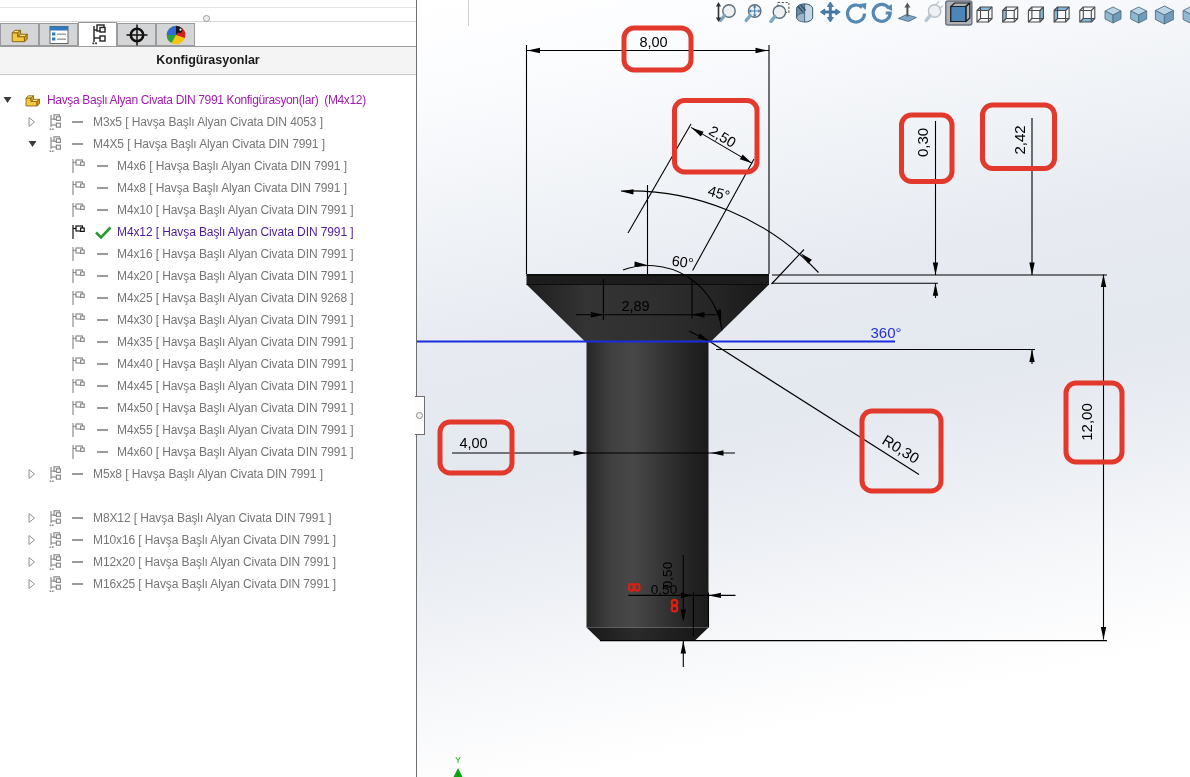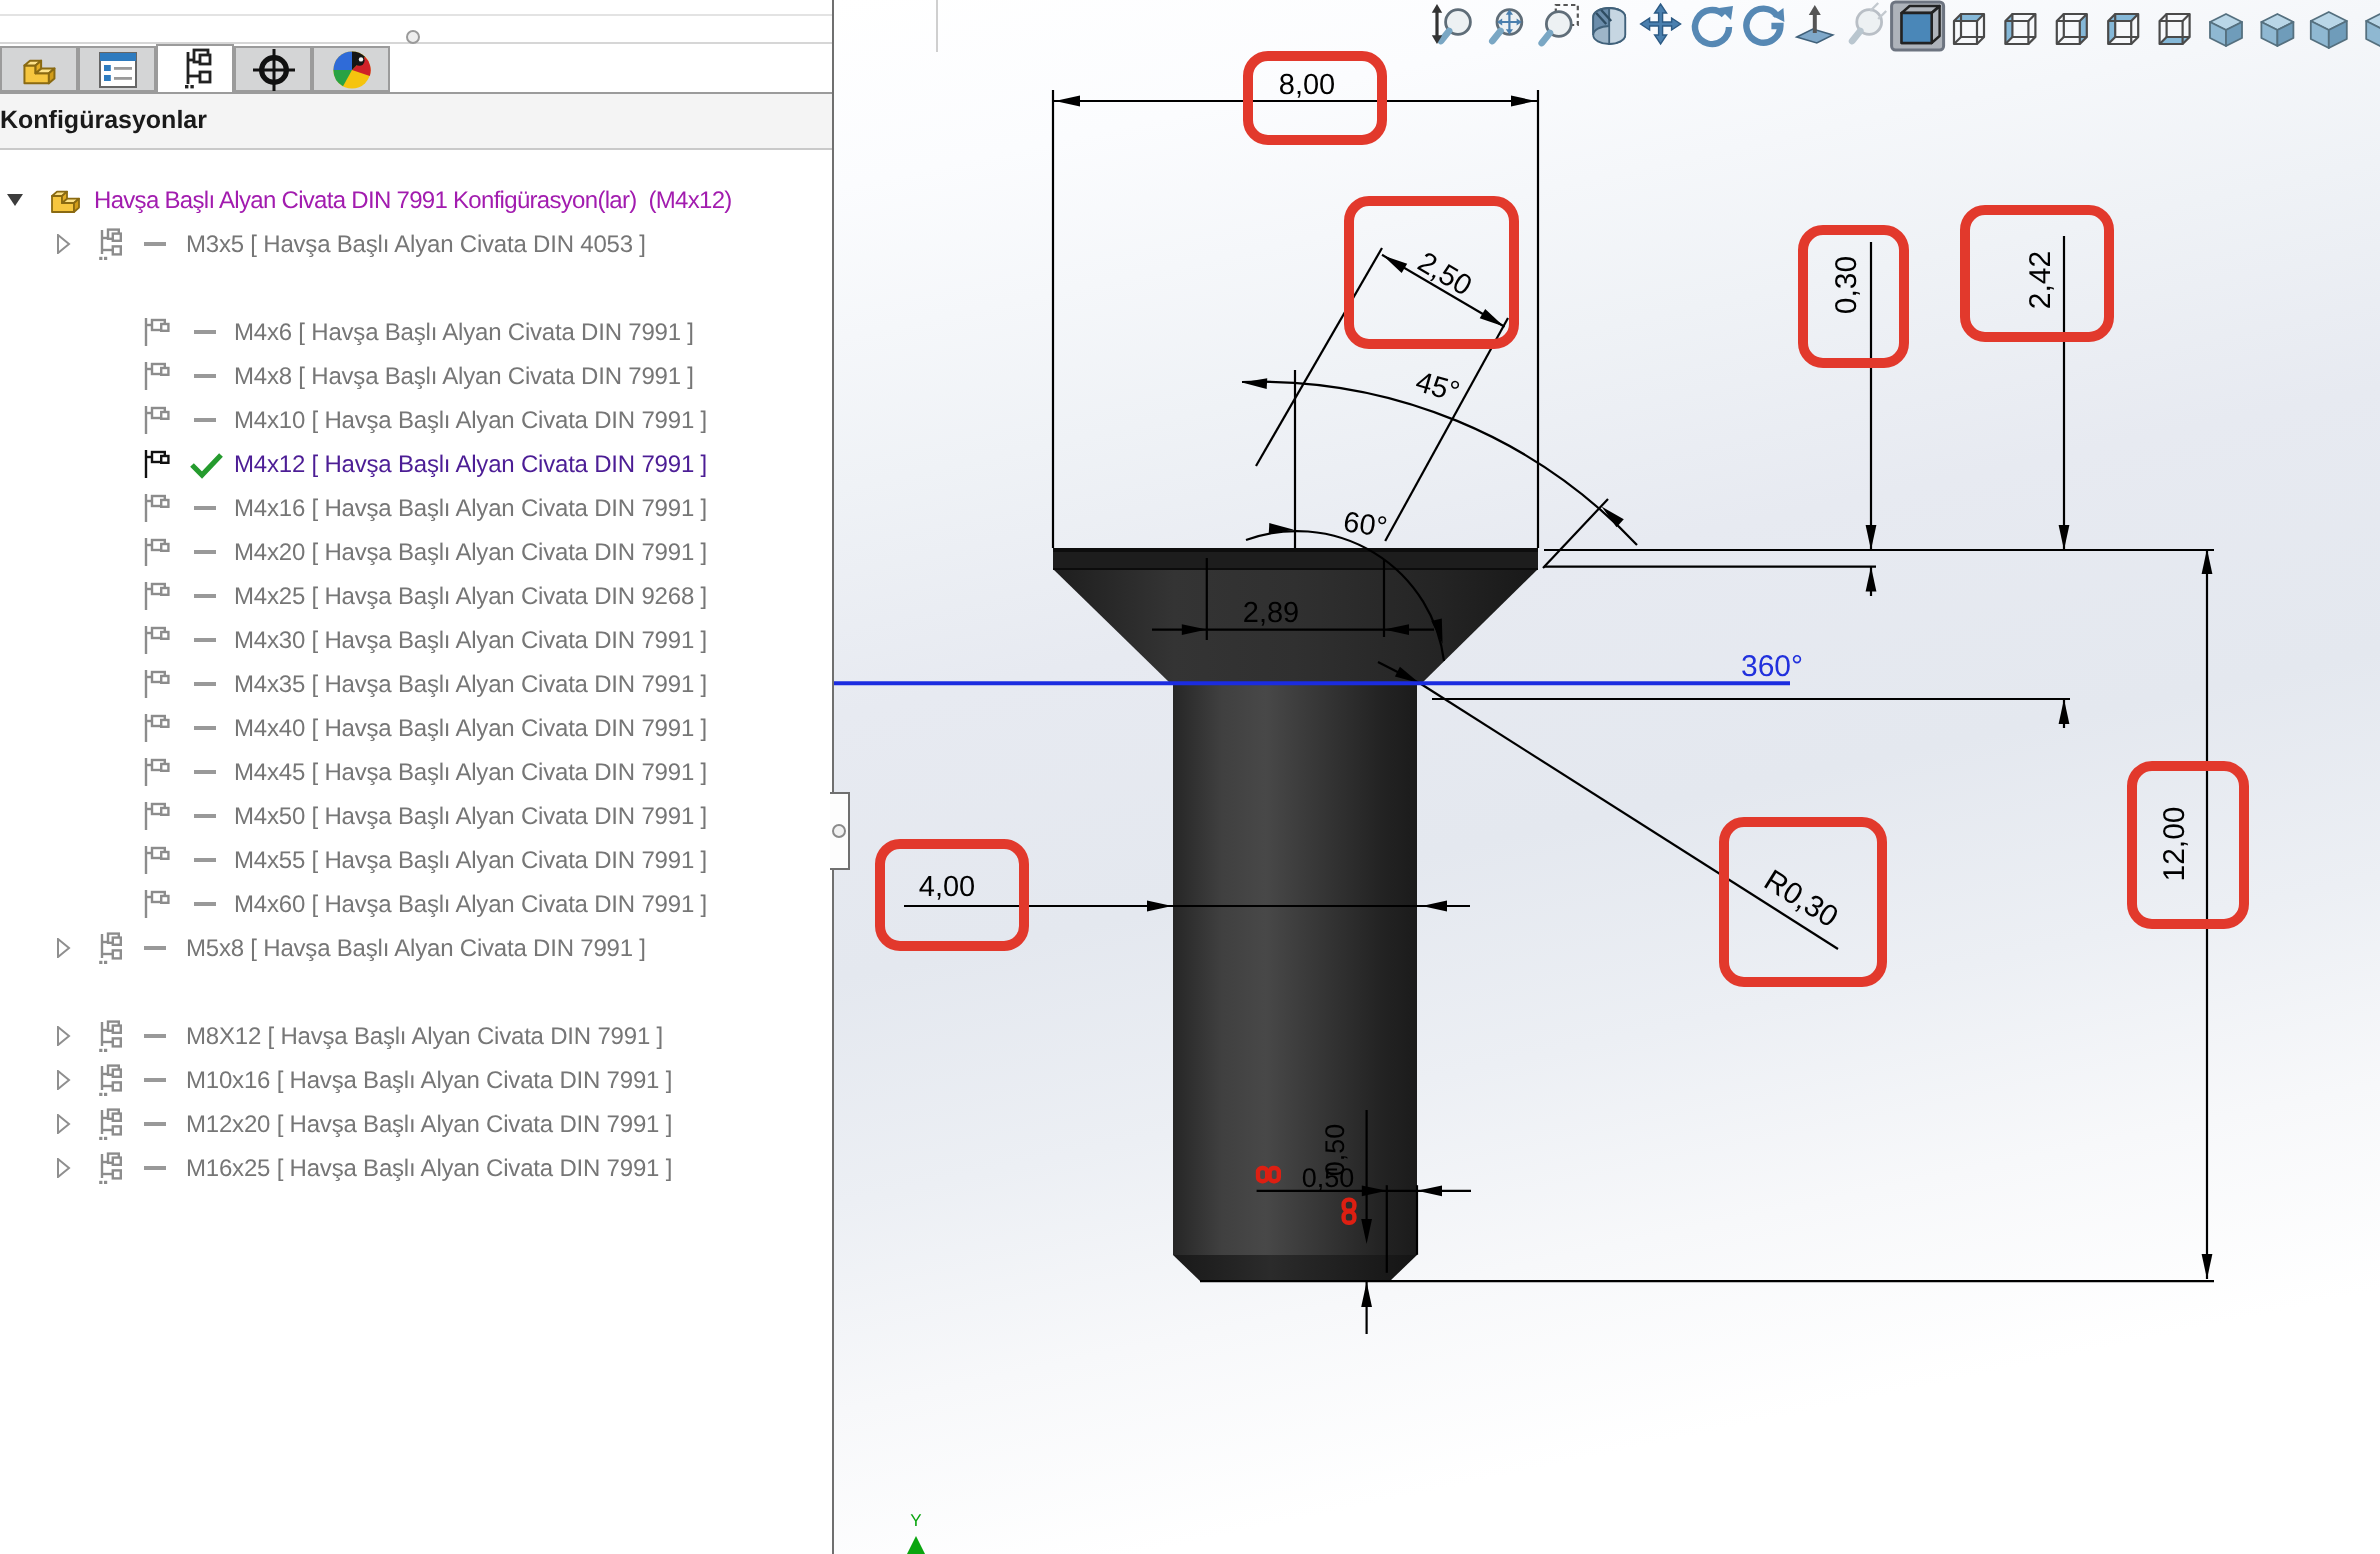--- a/index.html
+++ b/index.html
@@ -11,21 +11,21 @@
 #panel .tl1{position:absolute;left:0;top:7px;width:416px;height:1px;background:#e3e3e3;}
 #panel .tl2{position:absolute;left:0;top:21px;width:416px;height:1px;background:#d6d6d6;}
 #panel .dot{position:absolute;left:203px;top:14.5px;width:5px;height:5px;border:1.2px solid #9a9a9a;border-radius:50%;background:#eee;}
 #vsep{position:absolute;left:468px;top:0;width:1px;height:26px;background:#cfcfcf;}
 #tabs{position:absolute;left:0;top:22px;width:416px;height:26px;}
 .tab{position:absolute;top:1px;height:23px;width:39px;background:#d4d5d6;border:1px solid #9b9b9b;box-sizing:border-box;}
 .tab.act{background:#fff;top:0;height:25px;border-bottom:none;}
 .tab svg{position:absolute;left:50%;top:50%;transform:translate(-50%,-50%);}
 #tabline{position:absolute;left:0;top:46px;width:416px;height:1px;background:#9b9b9b;}
 #hdr{position:absolute;left:0;top:47px;width:416px;height:27px;background:#f4f4f4;
-  font-weight:bold;font-size:12.5px;color:#1a1a1a;text-align:left;line-height:27px;}
+  font-weight:bold;font-size:12.5px;color:#1a1a1a;text-align:center;line-height:27px;}
 #hdrline{position:absolute;left:0;top:74px;width:416px;height:1px;background:#c9c9c9;}
 #border{position:absolute;left:415.5px;top:0;width:1.6px;height:777px;background:#6f6f6f;z-index:1;}
 #grip{position:absolute;left:414.5px;top:396px;width:10px;height:38.5px;background:#fdfdfd;
   border:1.8px solid #6f6f6f;border-left:none;box-sizing:border-box;z-index:3;}
 #grip .gd{position:absolute;left:1.5px;top:14.5px;width:5px;height:5px;border:1.3px solid #8a8a8a;border-radius:50%;background:#f1f1f1;}
 .row{position:absolute;left:0;height:22px;width:416px;font-size:12px;color:#767676;white-space:nowrap;}
 .row .tx{position:absolute;top:50%;transform:translateY(-50%);letter-spacing:-0.1px;}
 .row.blk{color:#4c1d95;}
 .row svg{position:absolute;}
 .dash{position:absolute;width:11px;height:2px;background:#999;top:10px;}
@@ -357,293 +357,314 @@
           <rect x="10.4" y="9.2" width="4" height="4" fill="#fff"></rect>
         </g>
         <g fill="#8c8c8c">
           <rect x="3.6" y="14.4" width="1.6" height="1.6"></rect>
           <rect x="6" y="14.4" width="1.6" height="1.6"></rect>
         </g>
       </svg>
       <div class="dash" style="left:72px"></div>
       <span class="tx" style="left:93px">M3x5 [ Havşa Başlı Alyan Civata DIN 4053 ]</span>
     </div>
- <div class="row " style="top:155px">
-      <svg style="left:70px;top:3px" width="17" height="16" viewBox="0 0 17 16">
-        <g fill="none" stroke="#8c8c8c" stroke-width="1.2">
-          <path d="M3,1 V15"></path>
-          <path d="M3,4.5 H8"></path>
-          <rect x="6" y="2" width="6.4" height="5" fill="#fff"></rect>
-          <rect x="10.6" y="4" width="3.6" height="3.4" fill="#fff"></rect>
-        </g>
-      </svg>
-      <div class="dash" style="left:97px"></div>
-      <span class="tx" style="left:117px">M4x6 [ Havşa Başlı Alyan Civata DIN 7991 ]</span>
-    </div>
- <div class="row " style="top:177px">
-      <svg style="left:70px;top:3px" width="17" height="16" viewBox="0 0 17 16">
-        <g fill="none" stroke="#8c8c8c" stroke-width="1.2">
-          <path d="M3,1 V15"></path>
-          <path d="M3,4.5 H8"></path>
-          <rect x="6" y="2" width="6.4" height="5" fill="#fff"></rect>
-          <rect x="10.6" y="4" width="3.6" height="3.4" fill="#fff"></rect>
-        </g>
-      </svg>
-      <div class="dash" style="left:97px"></div>
-      <span class="tx" style="left:117px">M4x8 [ Havşa Başlı Alyan Civata DIN 7991 ]</span>
-    </div>
- <div class="row " style="top:199px">
-      <svg style="left:70px;top:3px" width="17" height="16" viewBox="0 0 17 16">
-        <g fill="none" stroke="#8c8c8c" stroke-width="1.2">
-          <path d="M3,1 V15"></path>
-          <path d="M3,4.5 H8"></path>
-          <rect x="6" y="2" width="6.4" height="5" fill="#fff"></rect>
-          <rect x="10.6" y="4" width="3.6" height="3.4" fill="#fff"></rect>
-        </g>
-      </svg>
-      <div class="dash" style="left:97px"></div>
-      <span class="tx" style="left:117px">M4x10 [ Havşa Başlı Alyan Civata DIN 7991 ]</span>
-    </div>
- <div class="row blk" style="top:221px">
-      <svg style="left:70px;top:3px" width="17" height="16" viewBox="0 0 17 16">
-        <g fill="none" stroke="#111" stroke-width="1.2">
-          <path d="M3,1 V15"></path>
-          <path d="M3,4.5 H8"></path>
-          <rect x="6" y="2" width="6.4" height="5" fill="#fff"></rect>
-          <rect x="10.6" y="4" width="3.6" height="3.4" fill="#fff"></rect>
-        </g>
-      </svg>
-      <svg style="left:94px;top:4px" width="19" height="15">
-        <path d="M2,7.5 L7,12.5 L16.5,2.5" fill="none" stroke="#259b2e" stroke-width="2.6"></path>
-      </svg>
-      <span class="tx" style="left:117px">M4x12 [ Havşa Başlı Alyan Civata DIN 7991 ]</span>
-    </div>
- <div class="row " style="top:243px">
-      <svg style="left:70px;top:3px" width="17" height="16" viewBox="0 0 17 16">
-        <g fill="none" stroke="#8c8c8c" stroke-width="1.2">
-          <path d="M3,1 V15"></path>
-          <path d="M3,4.5 H8"></path>
-          <rect x="6" y="2" width="6.4" height="5" fill="#fff"></rect>
-          <rect x="10.6" y="4" width="3.6" height="3.4" fill="#fff"></rect>
-        </g>
-      </svg>
-      <div class="dash" style="left:97px"></div>
-      <span class="tx" style="left:117px">M4x16 [ Havşa Başlı Alyan Civata DIN 7991 ]</span>
-    </div>
- <div class="row " style="top:265px">
-      <svg style="left:70px;top:3px" width="17" height="16" viewBox="0 0 17 16">
-        <g fill="none" stroke="#8c8c8c" stroke-width="1.2">
-          <path d="M3,1 V15"></path>
-          <path d="M3,4.5 H8"></path>
-          <rect x="6" y="2" width="6.4" height="5" fill="#fff"></rect>
-          <rect x="10.6" y="4" width="3.6" height="3.4" fill="#fff"></rect>
-        </g>
-      </svg>
-      <div class="dash" style="left:97px"></div>
-      <span class="tx" style="left:117px">M4x20 [ Havşa Başlı Alyan Civata DIN 7991 ]</span>
-    </div>
- <div class="row " style="top:287px">
-      <svg style="left:70px;top:3px" width="17" height="16" viewBox="0 0 17 16">
-        <g fill="none" stroke="#8c8c8c" stroke-width="1.2">
-          <path d="M3,1 V15"></path>
-          <path d="M3,4.5 H8"></path>
-          <rect x="6" y="2" width="6.4" height="5" fill="#fff"></rect>
-          <rect x="10.6" y="4" width="3.6" height="3.4" fill="#fff"></rect>
-        </g>
-      </svg>
-      <div class="dash" style="left:97px"></div>
-      <span class="tx" style="left:117px">M4x25 [ Havşa Başlı Alyan Civata DIN 9268 ]</span>
-    </div>
- <div class="row " style="top:309px">
-      <svg style="left:70px;top:3px" width="17" height="16" viewBox="0 0 17 16">
-        <g fill="none" stroke="#8c8c8c" stroke-width="1.2">
-          <path d="M3,1 V15"></path>
-          <path d="M3,4.5 H8"></path>
-          <rect x="6" y="2" width="6.4" height="5" fill="#fff"></rect>
-          <rect x="10.6" y="4" width="3.6" height="3.4" fill="#fff"></rect>
-        </g>
-      </svg>
-      <div class="dash" style="left:97px"></div>
-      <span class="tx" style="left:117px">M4x30 [ Havşa Başlı Alyan Civata DIN 7991 ]</span>
-    </div>
- <div class="row " style="top:331px">
-      <svg style="left:70px;top:3px" width="17" height="16" viewBox="0 0 17 16">
-        <g fill="none" stroke="#8c8c8c" stroke-width="1.2">
-          <path d="M3,1 V15"></path>
-          <path d="M3,4.5 H8"></path>
-          <rect x="6" y="2" width="6.4" height="5" fill="#fff"></rect>
-          <rect x="10.6" y="4" width="3.6" height="3.4" fill="#fff"></rect>
-        </g>
-      </svg>
-      <div class="dash" style="left:97px"></div>
-      <span class="tx" style="left:117px">M4x35 [ Havşa Başlı Alyan Civata DIN 7991 ]</span>
-    </div>
- <div class="row " style="top:353px">
-      <svg style="left:70px;top:3px" width="17" height="16" viewBox="0 0 17 16">
-        <g fill="none" stroke="#8c8c8c" stroke-width="1.2">
-          <path d="M3,1 V15"></path>
-          <path d="M3,4.5 H8"></path>
-          <rect x="6" y="2" width="6.4" height="5" fill="#fff"></rect>
-          <rect x="10.6" y="4" width="3.6" height="3.4" fill="#fff"></rect>
-        </g>
-      </svg>
-      <div class="dash" style="left:97px"></div>
-      <span class="tx" style="left:117px">M4x40 [ Havşa Başlı Alyan Civata DIN 7991 ]</span>
-    </div>
- <div class="row " style="top:375px">
-      <svg style="left:70px;top:3px" width="17" height="16" viewBox="0 0 17 16">
-        <g fill="none" stroke="#8c8c8c" stroke-width="1.2">
-          <path d="M3,1 V15"></path>
-          <path d="M3,4.5 H8"></path>
-          <rect x="6" y="2" width="6.4" height="5" fill="#fff"></rect>
-          <rect x="10.6" y="4" width="3.6" height="3.4" fill="#fff"></rect>
-        </g>
-      </svg>
-      <div class="dash" style="left:97px"></div>
-      <span class="tx" style="left:117px">M4x45 [ Havşa Başlı Alyan Civata DIN 7991 ]</span>
-    </div>
- <div class="row " style="top:397px">
-      <svg style="left:70px;top:3px" width="17" height="16" viewBox="0 0 17 16">
-        <g fill="none" stroke="#8c8c8c" stroke-width="1.2">
-          <path d="M3,1 V15"></path>
-          <path d="M3,4.5 H8"></path>
-          <rect x="6" y="2" width="6.4" height="5" fill="#fff"></rect>
-          <rect x="10.6" y="4" width="3.6" height="3.4" fill="#fff"></rect>
-        </g>
-      </svg>
-      <div class="dash" style="left:97px"></div>
-      <span class="tx" style="left:117px">M4x50 [ Havşa Başlı Alyan Civata DIN 7991 ]</span>
-    </div>
- <div class="row " style="top:419px">
-      <svg style="left:70px;top:3px" width="17" height="16" viewBox="0 0 17 16">
-        <g fill="none" stroke="#8c8c8c" stroke-width="1.2">
-          <path d="M3,1 V15"></path>
-          <path d="M3,4.5 H8"></path>
-          <rect x="6" y="2" width="6.4" height="5" fill="#fff"></rect>
-          <rect x="10.6" y="4" width="3.6" height="3.4" fill="#fff"></rect>
-        </g>
-      </svg>
-      <div class="dash" style="left:97px"></div>
-      <span class="tx" style="left:117px">M4x55 [ Havşa Başlı Alyan Civata DIN 7991 ]</span>
-    </div>
- <div class="row " style="top:441px">
-      <svg style="left:70px;top:3px" width="17" height="16" viewBox="0 0 17 16">
-        <g fill="none" stroke="#8c8c8c" stroke-width="1.2">
-          <path d="M3,1 V15"></path>
-          <path d="M3,4.5 H8"></path>
-          <rect x="6" y="2" width="6.4" height="5" fill="#fff"></rect>
-          <rect x="10.6" y="4" width="3.6" height="3.4" fill="#fff"></rect>
-        </g>
-      </svg>
-      <div class="dash" style="left:97px"></div>
-      <span class="tx" style="left:117px">M4x60 [ Havşa Başlı Alyan Civata DIN 7991 ]</span>
-    </div>
- <div class="row " style="top:463px">
-      <svg style="left:28px;top:6px" width="8" height="10">
-        <polygon points="1,0.5 6.5,5 1,9.5" fill="#fff" stroke="#8f8f8f" stroke-width="1"></polygon>
+ <div class="row " style="top:133px">
+      <svg style="left:28px;top:7px" width="9" height="8">
+        <polygon points="0.5,1 8.5,1 4.5,7" fill="#3c3c3c"></polygon>
       </svg>
       <svg style="left:46px;top:3px" width="17" height="17" viewBox="0 0 17 17">
         <g fill="none" stroke="#8c8c8c" stroke-width="1.2">
           <path d="M5,1 V13"></path>
           <path d="M5,5 H9"></path>
           <path d="M5,11 H11"></path>
           <rect x="8" y="0.8" width="5.4" height="4.6" fill="#fff"></rect>
           <rect x="10.4" y="2.8" width="4" height="3.6" fill="#fff"></rect>
           <rect x="10.4" y="9.2" width="4" height="4" fill="#fff"></rect>
         </g>
         <g fill="#8c8c8c">
           <rect x="3.6" y="14.4" width="1.6" height="1.6"></rect>
           <rect x="6" y="14.4" width="1.6" height="1.6"></rect>
         </g>
       </svg>
       <div class="dash" style="left:72px"></div>
-      <span class="tx" style="left:93px">M5x8 [ Havşa Başlı Alyan Civata DIN 7991 ]</span>
-    </div>
- <div class="row " style="top:507px">
+      <span class="tx" style="left:93px">M4X5 [ Havşa Başlı Alyan Civata DIN 7991 ]</span>
+    </div>
+ <div class="row " style="top:155px">
+      <svg style="left:70px;top:3px" width="17" height="16" viewBox="0 0 17 16">
+        <g fill="none" stroke="#8c8c8c" stroke-width="1.2">
+          <path d="M3,1 V15"></path>
+          <path d="M3,4.5 H8"></path>
+          <rect x="6" y="2" width="6.4" height="5" fill="#fff"></rect>
+          <rect x="10.6" y="4" width="3.6" height="3.4" fill="#fff"></rect>
+        </g>
+      </svg>
+      <div class="dash" style="left:97px"></div>
+      <span class="tx" style="left:117px">M4x6 [ Havşa Başlı Alyan Civata DIN 7991 ]</span>
+    </div>
+ <div class="row " style="top:177px">
+      <svg style="left:70px;top:3px" width="17" height="16" viewBox="0 0 17 16">
+        <g fill="none" stroke="#8c8c8c" stroke-width="1.2">
+          <path d="M3,1 V15"></path>
+          <path d="M3,4.5 H8"></path>
+          <rect x="6" y="2" width="6.4" height="5" fill="#fff"></rect>
+          <rect x="10.6" y="4" width="3.6" height="3.4" fill="#fff"></rect>
+        </g>
+      </svg>
+      <div class="dash" style="left:97px"></div>
+      <span class="tx" style="left:117px">M4x8 [ Havşa Başlı Alyan Civata DIN 7991 ]</span>
+    </div>
+ <div class="row " style="top:199px">
+      <svg style="left:70px;top:3px" width="17" height="16" viewBox="0 0 17 16">
+        <g fill="none" stroke="#8c8c8c" stroke-width="1.2">
+          <path d="M3,1 V15"></path>
+          <path d="M3,4.5 H8"></path>
+          <rect x="6" y="2" width="6.4" height="5" fill="#fff"></rect>
+          <rect x="10.6" y="4" width="3.6" height="3.4" fill="#fff"></rect>
+        </g>
+      </svg>
+      <div class="dash" style="left:97px"></div>
+      <span class="tx" style="left:117px">M4x10 [ Havşa Başlı Alyan Civata DIN 7991 ]</span>
+    </div>
+ <div class="row blk" style="top:221px">
+      <svg style="left:70px;top:3px" width="17" height="16" viewBox="0 0 17 16">
+        <g fill="none" stroke="#111" stroke-width="1.2">
+          <path d="M3,1 V15"></path>
+          <path d="M3,4.5 H8"></path>
+          <rect x="6" y="2" width="6.4" height="5" fill="#fff"></rect>
+          <rect x="10.6" y="4" width="3.6" height="3.4" fill="#fff"></rect>
+        </g>
+      </svg>
+      <svg style="left:94px;top:4px" width="19" height="15">
+        <path d="M2,7.5 L7,12.5 L16.5,2.5" fill="none" stroke="#259b2e" stroke-width="2.6"></path>
+      </svg>
+      <span class="tx" style="left:117px">M4x12 [ Havşa Başlı Alyan Civata DIN 7991 ]</span>
+    </div>
+ <div class="row " style="top:243px">
+      <svg style="left:70px;top:3px" width="17" height="16" viewBox="0 0 17 16">
+        <g fill="none" stroke="#8c8c8c" stroke-width="1.2">
+          <path d="M3,1 V15"></path>
+          <path d="M3,4.5 H8"></path>
+          <rect x="6" y="2" width="6.4" height="5" fill="#fff"></rect>
+          <rect x="10.6" y="4" width="3.6" height="3.4" fill="#fff"></rect>
+        </g>
+      </svg>
+      <div class="dash" style="left:97px"></div>
+      <span class="tx" style="left:117px">M4x16 [ Havşa Başlı Alyan Civata DIN 7991 ]</span>
+    </div>
+ <div class="row " style="top:265px">
+      <svg style="left:70px;top:3px" width="17" height="16" viewBox="0 0 17 16">
+        <g fill="none" stroke="#8c8c8c" stroke-width="1.2">
+          <path d="M3,1 V15"></path>
+          <path d="M3,4.5 H8"></path>
+          <rect x="6" y="2" width="6.4" height="5" fill="#fff"></rect>
+          <rect x="10.6" y="4" width="3.6" height="3.4" fill="#fff"></rect>
+        </g>
+      </svg>
+      <div class="dash" style="left:97px"></div>
+      <span class="tx" style="left:117px">M4x20 [ Havşa Başlı Alyan Civata DIN 7991 ]</span>
+    </div>
+ <div class="row " style="top:287px">
+      <svg style="left:70px;top:3px" width="17" height="16" viewBox="0 0 17 16">
+        <g fill="none" stroke="#8c8c8c" stroke-width="1.2">
+          <path d="M3,1 V15"></path>
+          <path d="M3,4.5 H8"></path>
+          <rect x="6" y="2" width="6.4" height="5" fill="#fff"></rect>
+          <rect x="10.6" y="4" width="3.6" height="3.4" fill="#fff"></rect>
+        </g>
+      </svg>
+      <div class="dash" style="left:97px"></div>
+      <span class="tx" style="left:117px">M4x25 [ Havşa Başlı Alyan Civata DIN 9268 ]</span>
+    </div>
+ <div class="row " style="top:309px">
+      <svg style="left:70px;top:3px" width="17" height="16" viewBox="0 0 17 16">
+        <g fill="none" stroke="#8c8c8c" stroke-width="1.2">
+          <path d="M3,1 V15"></path>
+          <path d="M3,4.5 H8"></path>
+          <rect x="6" y="2" width="6.4" height="5" fill="#fff"></rect>
+          <rect x="10.6" y="4" width="3.6" height="3.4" fill="#fff"></rect>
+        </g>
+      </svg>
+      <div class="dash" style="left:97px"></div>
+      <span class="tx" style="left:117px">M4x30 [ Havşa Başlı Alyan Civata DIN 7991 ]</span>
+    </div>
+ <div class="row " style="top:331px">
+      <svg style="left:70px;top:3px" width="17" height="16" viewBox="0 0 17 16">
+        <g fill="none" stroke="#8c8c8c" stroke-width="1.2">
+          <path d="M3,1 V15"></path>
+          <path d="M3,4.5 H8"></path>
+          <rect x="6" y="2" width="6.4" height="5" fill="#fff"></rect>
+          <rect x="10.6" y="4" width="3.6" height="3.4" fill="#fff"></rect>
+        </g>
+      </svg>
+      <div class="dash" style="left:97px"></div>
+      <span class="tx" style="left:117px">M4x35 [ Havşa Başlı Alyan Civata DIN 7991 ]</span>
+    </div>
+ <div class="row " style="top:353px">
+      <svg style="left:70px;top:3px" width="17" height="16" viewBox="0 0 17 16">
+        <g fill="none" stroke="#8c8c8c" stroke-width="1.2">
+          <path d="M3,1 V15"></path>
+          <path d="M3,4.5 H8"></path>
+          <rect x="6" y="2" width="6.4" height="5" fill="#fff"></rect>
+          <rect x="10.6" y="4" width="3.6" height="3.4" fill="#fff"></rect>
+        </g>
+      </svg>
+      <div class="dash" style="left:97px"></div>
+      <span class="tx" style="left:117px">M4x40 [ Havşa Başlı Alyan Civata DIN 7991 ]</span>
+    </div>
+ <div class="row " style="top:375px">
+      <svg style="left:70px;top:3px" width="17" height="16" viewBox="0 0 17 16">
+        <g fill="none" stroke="#8c8c8c" stroke-width="1.2">
+          <path d="M3,1 V15"></path>
+          <path d="M3,4.5 H8"></path>
+          <rect x="6" y="2" width="6.4" height="5" fill="#fff"></rect>
+          <rect x="10.6" y="4" width="3.6" height="3.4" fill="#fff"></rect>
+        </g>
+      </svg>
+      <div class="dash" style="left:97px"></div>
+      <span class="tx" style="left:117px">M4x45 [ Havşa Başlı Alyan Civata DIN 7991 ]</span>
+    </div>
+ <div class="row " style="top:397px">
+      <svg style="left:70px;top:3px" width="17" height="16" viewBox="0 0 17 16">
+        <g fill="none" stroke="#8c8c8c" stroke-width="1.2">
+          <path d="M3,1 V15"></path>
+          <path d="M3,4.5 H8"></path>
+          <rect x="6" y="2" width="6.4" height="5" fill="#fff"></rect>
+          <rect x="10.6" y="4" width="3.6" height="3.4" fill="#fff"></rect>
+        </g>
+      </svg>
+      <div class="dash" style="left:97px"></div>
+      <span class="tx" style="left:117px">M4x50 [ Havşa Başlı Alyan Civata DIN 7991 ]</span>
+    </div>
+ <div class="row " style="top:419px">
+      <svg style="left:70px;top:3px" width="17" height="16" viewBox="0 0 17 16">
+        <g fill="none" stroke="#8c8c8c" stroke-width="1.2">
+          <path d="M3,1 V15"></path>
+          <path d="M3,4.5 H8"></path>
+          <rect x="6" y="2" width="6.4" height="5" fill="#fff"></rect>
+          <rect x="10.6" y="4" width="3.6" height="3.4" fill="#fff"></rect>
+        </g>
+      </svg>
+      <div class="dash" style="left:97px"></div>
+      <span class="tx" style="left:117px">M4x55 [ Havşa Başlı Alyan Civata DIN 7991 ]</span>
+    </div>
+ <div class="row " style="top:441px">
+      <svg style="left:70px;top:3px" width="17" height="16" viewBox="0 0 17 16">
+        <g fill="none" stroke="#8c8c8c" stroke-width="1.2">
+          <path d="M3,1 V15"></path>
+          <path d="M3,4.5 H8"></path>
+          <rect x="6" y="2" width="6.4" height="5" fill="#fff"></rect>
+          <rect x="10.6" y="4" width="3.6" height="3.4" fill="#fff"></rect>
+        </g>
+      </svg>
+      <div class="dash" style="left:97px"></div>
+      <span class="tx" style="left:117px">M4x60 [ Havşa Başlı Alyan Civata DIN 7991 ]</span>
+    </div>
+ <div class="row " style="top:463px">
       <svg style="left:28px;top:6px" width="8" height="10">
         <polygon points="1,0.5 6.5,5 1,9.5" fill="#fff" stroke="#8f8f8f" stroke-width="1"></polygon>
       </svg>
       <svg style="left:46px;top:3px" width="17" height="17" viewBox="0 0 17 17">
         <g fill="none" stroke="#8c8c8c" stroke-width="1.2">
           <path d="M5,1 V13"></path>
           <path d="M5,5 H9"></path>
           <path d="M5,11 H11"></path>
           <rect x="8" y="0.8" width="5.4" height="4.6" fill="#fff"></rect>
           <rect x="10.4" y="2.8" width="4" height="3.6" fill="#fff"></rect>
           <rect x="10.4" y="9.2" width="4" height="4" fill="#fff"></rect>
         </g>
         <g fill="#8c8c8c">
           <rect x="3.6" y="14.4" width="1.6" height="1.6"></rect>
           <rect x="6" y="14.4" width="1.6" height="1.6"></rect>
         </g>
       </svg>
       <div class="dash" style="left:72px"></div>
-      <span class="tx" style="left:93px">M8X12 [ Havşa Başlı Alyan Civata DIN 7991 ]</span>
-    </div>
- <div class="row " style="top:529px">
+      <span class="tx" style="left:93px">M5x8 [ Havşa Başlı Alyan Civata DIN 7991 ]</span>
+    </div>
+ <div class="row " style="top:507px">
       <svg style="left:28px;top:6px" width="8" height="10">
         <polygon points="1,0.5 6.5,5 1,9.5" fill="#fff" stroke="#8f8f8f" stroke-width="1"></polygon>
       </svg>
       <svg style="left:46px;top:3px" width="17" height="17" viewBox="0 0 17 17">
         <g fill="none" stroke="#8c8c8c" stroke-width="1.2">
           <path d="M5,1 V13"></path>
           <path d="M5,5 H9"></path>
           <path d="M5,11 H11"></path>
           <rect x="8" y="0.8" width="5.4" height="4.6" fill="#fff"></rect>
           <rect x="10.4" y="2.8" width="4" height="3.6" fill="#fff"></rect>
           <rect x="10.4" y="9.2" width="4" height="4" fill="#fff"></rect>
         </g>
         <g fill="#8c8c8c">
           <rect x="3.6" y="14.4" width="1.6" height="1.6"></rect>
           <rect x="6" y="14.4" width="1.6" height="1.6"></rect>
         </g>
       </svg>
       <div class="dash" style="left:72px"></div>
-      <span class="tx" style="left:93px">M10x16 [ Havşa Başlı Alyan Civata DIN 7991 ]</span>
-    </div>
- <div class="row " style="top:551px">
+      <span class="tx" style="left:93px">M8X12 [ Havşa Başlı Alyan Civata DIN 7991 ]</span>
+    </div>
+ <div class="row " style="top:529px">
       <svg style="left:28px;top:6px" width="8" height="10">
         <polygon points="1,0.5 6.5,5 1,9.5" fill="#fff" stroke="#8f8f8f" stroke-width="1"></polygon>
       </svg>
       <svg style="left:46px;top:3px" width="17" height="17" viewBox="0 0 17 17">
         <g fill="none" stroke="#8c8c8c" stroke-width="1.2">
           <path d="M5,1 V13"></path>
           <path d="M5,5 H9"></path>
           <path d="M5,11 H11"></path>
           <rect x="8" y="0.8" width="5.4" height="4.6" fill="#fff"></rect>
           <rect x="10.4" y="2.8" width="4" height="3.6" fill="#fff"></rect>
           <rect x="10.4" y="9.2" width="4" height="4" fill="#fff"></rect>
         </g>
         <g fill="#8c8c8c">
           <rect x="3.6" y="14.4" width="1.6" height="1.6"></rect>
           <rect x="6" y="14.4" width="1.6" height="1.6"></rect>
         </g>
       </svg>
       <div class="dash" style="left:72px"></div>
-      <span class="tx" style="left:93px">M12x20 [ Havşa Başlı Alyan Civata DIN 7991 ]</span>
-    </div>
- <div class="row " style="top:573px">
+      <span class="tx" style="left:93px">M10x16 [ Havşa Başlı Alyan Civata DIN 7991 ]</span>
+    </div>
+ <div class="row " style="top:551px">
       <svg style="left:28px;top:6px" width="8" height="10">
         <polygon points="1,0.5 6.5,5 1,9.5" fill="#fff" stroke="#8f8f8f" stroke-width="1"></polygon>
       </svg>
       <svg style="left:46px;top:3px" width="17" height="17" viewBox="0 0 17 17">
         <g fill="none" stroke="#8c8c8c" stroke-width="1.2">
           <path d="M5,1 V13"></path>
           <path d="M5,5 H9"></path>
           <path d="M5,11 H11"></path>
           <rect x="8" y="0.8" width="5.4" height="4.6" fill="#fff"></rect>
           <rect x="10.4" y="2.8" width="4" height="3.6" fill="#fff"></rect>
           <rect x="10.4" y="9.2" width="4" height="4" fill="#fff"></rect>
         </g>
         <g fill="#8c8c8c">
           <rect x="3.6" y="14.4" width="1.6" height="1.6"></rect>
           <rect x="6" y="14.4" width="1.6" height="1.6"></rect>
         </g>
       </svg>
       <div class="dash" style="left:72px"></div>
+      <span class="tx" style="left:93px">M12x20 [ Havşa Başlı Alyan Civata DIN 7991 ]</span>
+    </div>
+ <div class="row " style="top:573px">
+      <svg style="left:28px;top:6px" width="8" height="10">
+        <polygon points="1,0.5 6.5,5 1,9.5" fill="#fff" stroke="#8f8f8f" stroke-width="1"></polygon>
+      </svg>
+      <svg style="left:46px;top:3px" width="17" height="17" viewBox="0 0 17 17">
+        <g fill="none" stroke="#8c8c8c" stroke-width="1.2">
+          <path d="M5,1 V13"></path>
+          <path d="M5,5 H9"></path>
+          <path d="M5,11 H11"></path>
+          <rect x="8" y="0.8" width="5.4" height="4.6" fill="#fff"></rect>
+          <rect x="10.4" y="2.8" width="4" height="3.6" fill="#fff"></rect>
+          <rect x="10.4" y="9.2" width="4" height="4" fill="#fff"></rect>
+        </g>
+        <g fill="#8c8c8c">
+          <rect x="3.6" y="14.4" width="1.6" height="1.6"></rect>
+          <rect x="6" y="14.4" width="1.6" height="1.6"></rect>
+        </g>
+      </svg>
+      <div class="dash" style="left:72px"></div>
       <span class="tx" style="left:93px">M16x25 [ Havşa Başlı Alyan Civata DIN 7991 ]</span>
     </div>
  <div id="grip">
       <div class="gd"></div>
     </div>
 </div>
 <div id="border"></div>
 <div id="vsep"></div>
 
 </body></html>

